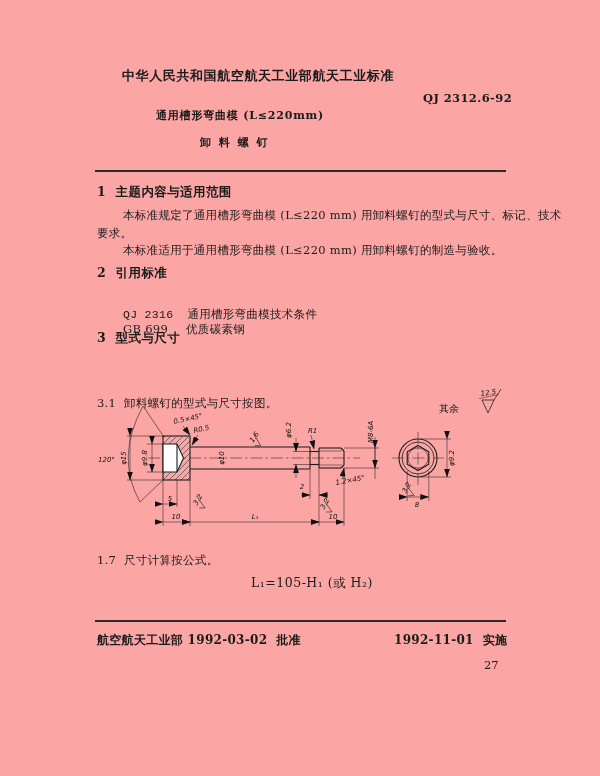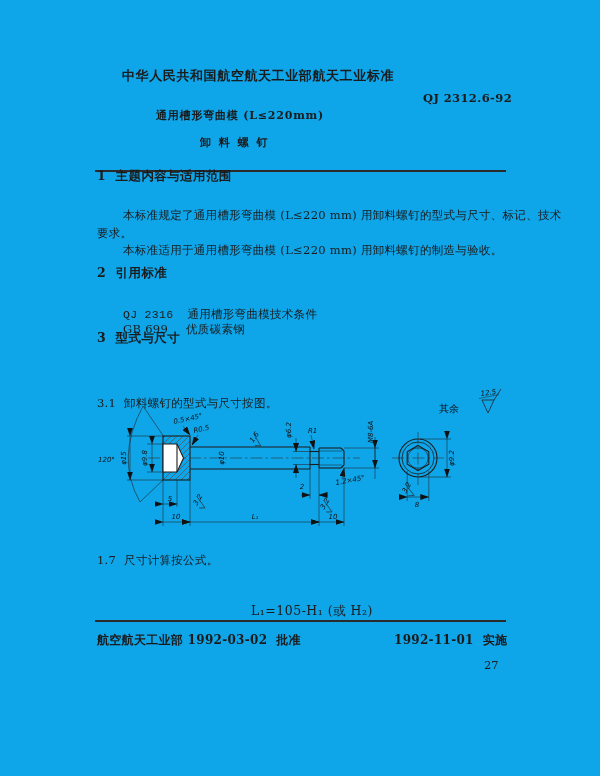--- a/index.html
+++ b/index.html
@@ -1,17 +1,17 @@
 <!DOCTYPE html>
 <html><head>
 <meta charset="utf-8">
 <style>
   html,body{margin:0;padding:0;background:#e8e8e8;}
   .page{
-    position:relative;width:600px;height:776px;background:#0ea5e9;
+    position:relative;width:600px;height:776px;background:#fca5a5;
     font-family:"DejaVu Serif","Liberation Serif",serif;color:#1b1b1b;
     overflow:hidden;
   }
   .abs{position:absolute;white-space:pre;}
   .b{font-weight:bold;}
   .rule{position:absolute;background:#2b2b2b;height:2px;}
   .org{font-size:13px;letter-spacing:.6px;}
   .std{font-size:11.5px;letter-spacing:.4px;}
   .title1{font-size:11px;letter-spacing:.8px;}
   .title2{font-size:11px;letter-spacing:2px;}
@@ -28,21 +28,21 @@
 <body>
 
 <div class="page">
 
   <div class="abs org b" style="left:122px;top:67px;">中华人民共和国航空航天工业部航天工业标准</div>
   <div class="abs std b" style="left:423px;top:91px;">QJ 2312.6-92</div>
   <div class="abs title1 b" style="left:156px;top:108px;">通用槽形弯曲模 (L≤220mm)</div>
   <div class="abs title2 b" style="left:200px;top:135px;">卸 料 螺 钉</div>
   <div class="rule" style="left:95px;top:170px;width:411px;"></div>
 
-  <div class="abs h b" style="left:97px;top:168px;">1  主题内容与适用范围</div>
+  <div class="abs h b" style="left:97px;top:184px;">1  主题内容与适用范围</div>
   <div class="abs t" style="left:123px;top:208px;">本标准规定了通用槽形弯曲模 (L≤220 mm) 用卸料螺钉的型式与尺寸、标记、技术</div>
   <div class="abs t" style="left:97px;top:226px;">要求。</div>
   <div class="abs t" style="left:123px;top:243px;">本标准适用于通用槽形弯曲模 (L≤220 mm) 用卸料螺钉的制造与验收。</div>
 
   <div class="abs h b" style="left:97px;top:265px;">2  引用标准</div>
   <div class="abs t" style="left:123px;top:290px;margin-top:32px;"><span>GB 699</span><span style="display:inline-block;width:18px;"></span><span>优质碳素钢</span></div>
   <div class="abs t" style="left:123px;top:307px;font-family:Liberation Mono, monospace;"><span>QJ 2316</span><span style="display:inline-block;width:14px;"></span><span>通用槽形弯曲模技术条件</span></div>
 
   <div class="abs h b" style="left:97px;top:330px;">3  型式与尺寸</div>
   <div class="abs t" style="left:97px;top:355px;margin-top:41px;">3.1  卸料螺钉的型式与尺寸按图。</div>
@@ -189,20 +189,20 @@
     <text x="349" y="27" class="cjk">其余</text>
     <g stroke="#222" stroke-width="0.8" fill="none">
       <path d="M392,15 L398,28 L404,15 Z"></path>
       <line x1="404" y1="15" x2="411" y2="4"></line>
       <line x1="389" y1="13.5" x2="409" y2="9.5" stroke-width="0.5"></line>
     </g>
     <text x="391" y="11" font-size="6.5" transform="rotate(-8 391 11)">12.5</text>
   </svg>
 
   <div class="abs t" style="left:97px;top:553px;">1.7  尺寸计算按公式。</div>
-  <div class="abs formula" style="left:251px;top:603px;">L₁=105-H₁ (或 H₂)</div>
+  <div class="abs formula" style="left:251px;top:575px;">L₁=105-H₁ (或 H₂)</div>
 
   <div class="rule" style="left:95px;top:620px;width:411px;"></div>
   <div class="abs foot b" style="left:97px;top:632px;">航空航天工业部 1992-03-02  批准</div>
   <div class="abs foot b" style="left:394px;top:632px;">1992-11-01  实施</div>
   <div class="abs pagenum" style="left:484px;top:658px;">27</div>
 
 </div>
 
 </body></html>

